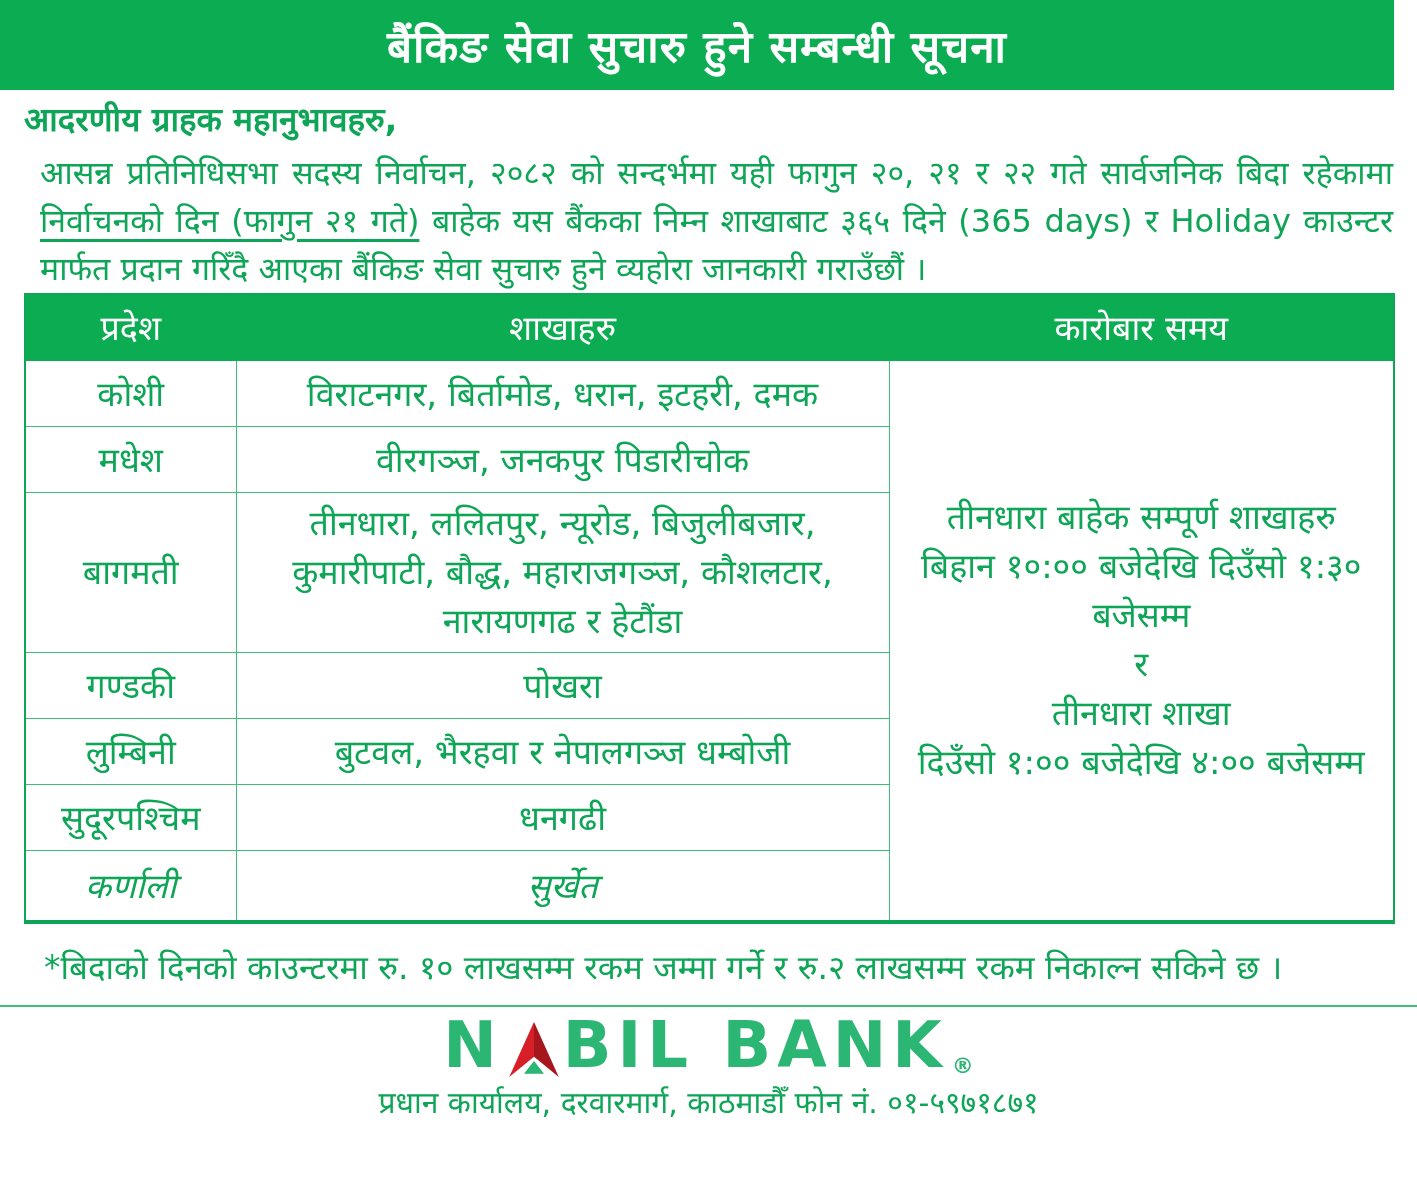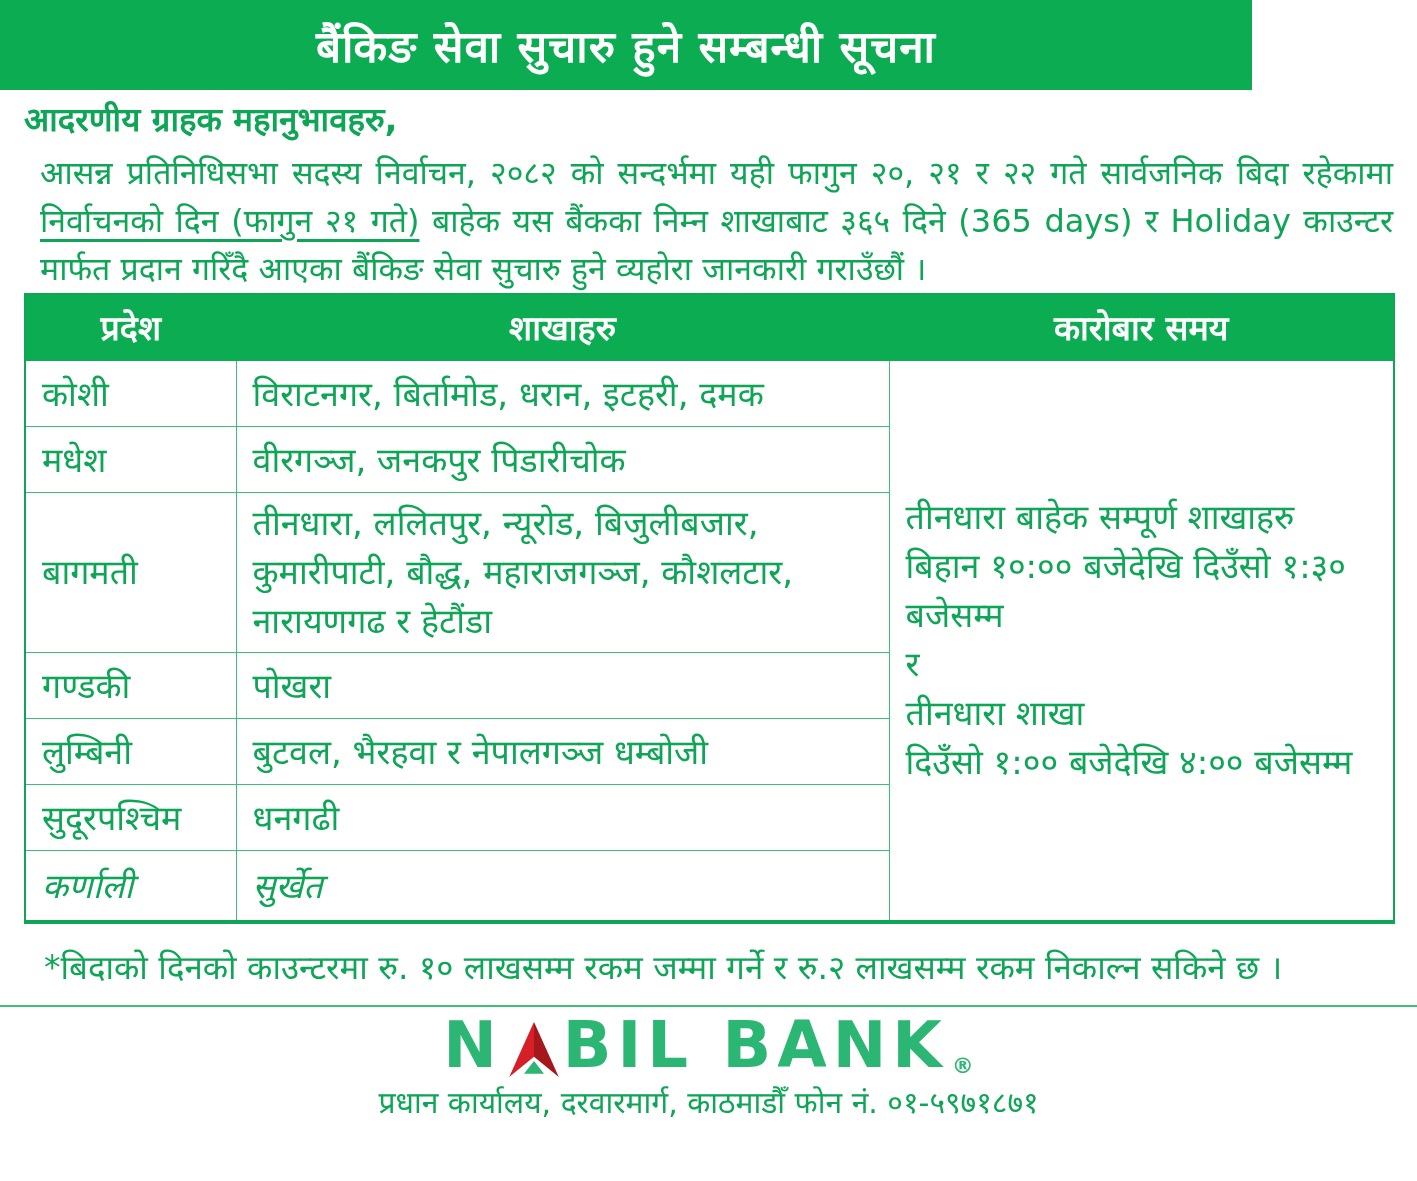--- a/index.html
+++ b/index.html
@@ -13,21 +13,21 @@
   *{box-sizing:border-box;}
   html,body{margin:0;padding:0;}
   body{
     width:1417px;height:1181px;
     background:#ffffff;
     font-family:"DejaVu Sans","Liberation Sans",sans-serif;
     color:var(--text-green);
     overflow:hidden;
   }
   .banner{
-    width:1252px;height:90px;
+    width:1394px;height:90px;
     background:var(--green);
     display:flex;align-items:center;justify-content:center;
   }
   .banner h1{
     margin:0;color:#ffffff;font-size:44px;font-weight:bold;letter-spacing:1px;
   }
   .content{padding:0 24px;}
   .greeting{
     margin:6px 0 0 0;
     font-size:33px;font-weight:bold;
@@ -52,27 +52,28 @@
     width:1369px;
     margin:0 auto;
     border-collapse:collapse;
     table-layout:fixed;
     border:2.5px solid var(--text-green);
     border-bottom-width:4px;
   }
   table.branches th{
     background:var(--green);
     color:#ffffff;
-    font-size:34px;font-weight:bold;
+    font-size:34px;font-weight:normal;
     height:66px;
     border:1px solid var(--green);
   }
   table.branches td{
     border:1.5px solid var(--border-green);
     font-size:34px;
+    text-align:center;
     vertical-align:middle;
     padding:6px 16px;
   }
   tr.h1{height:66px;}
   tr.big{height:160px;}
   tr.big td{line-height:49px;margin-left:41px;}
   tr.last{height:72px;font-style:italic;}
   td.hours{line-height:49px;margin-left:36px;}
   .footnote{
     margin:20px 24px 0 20px;

